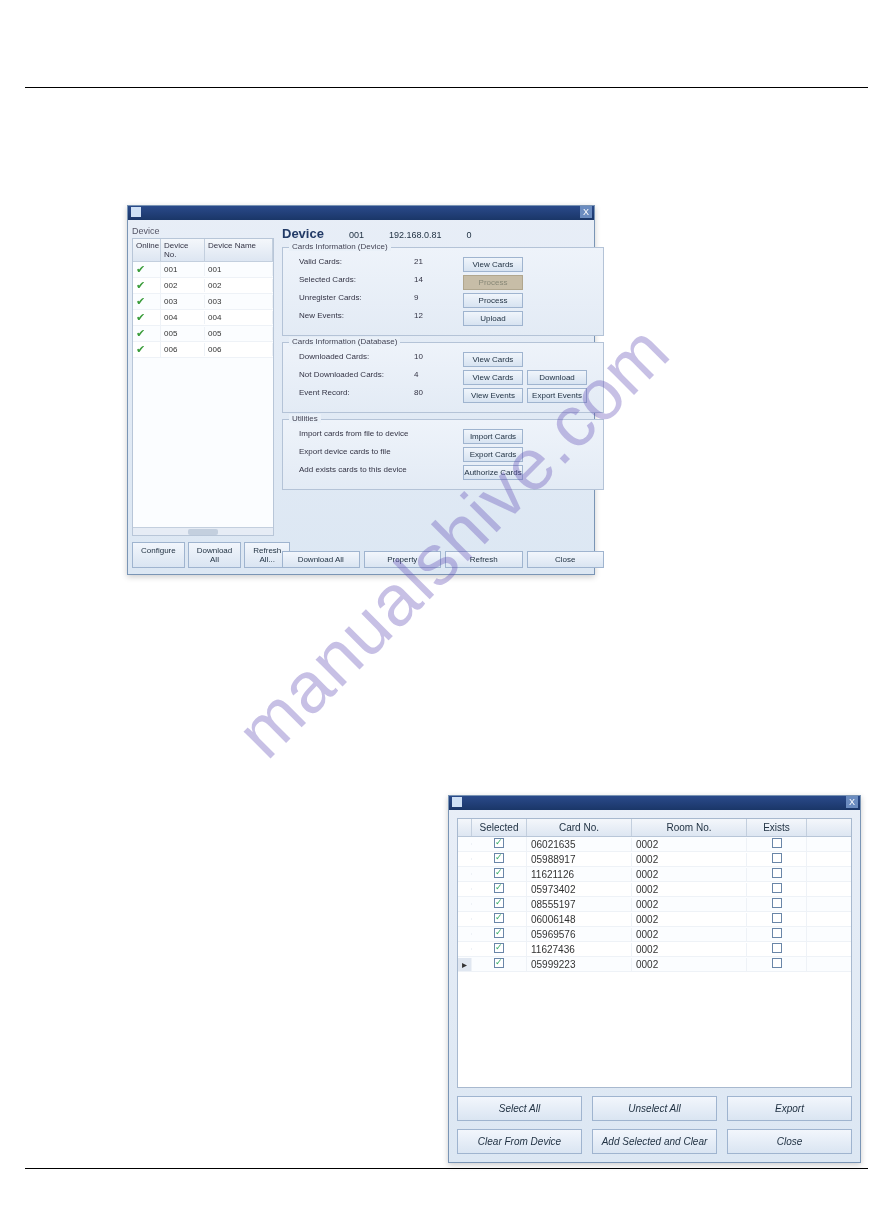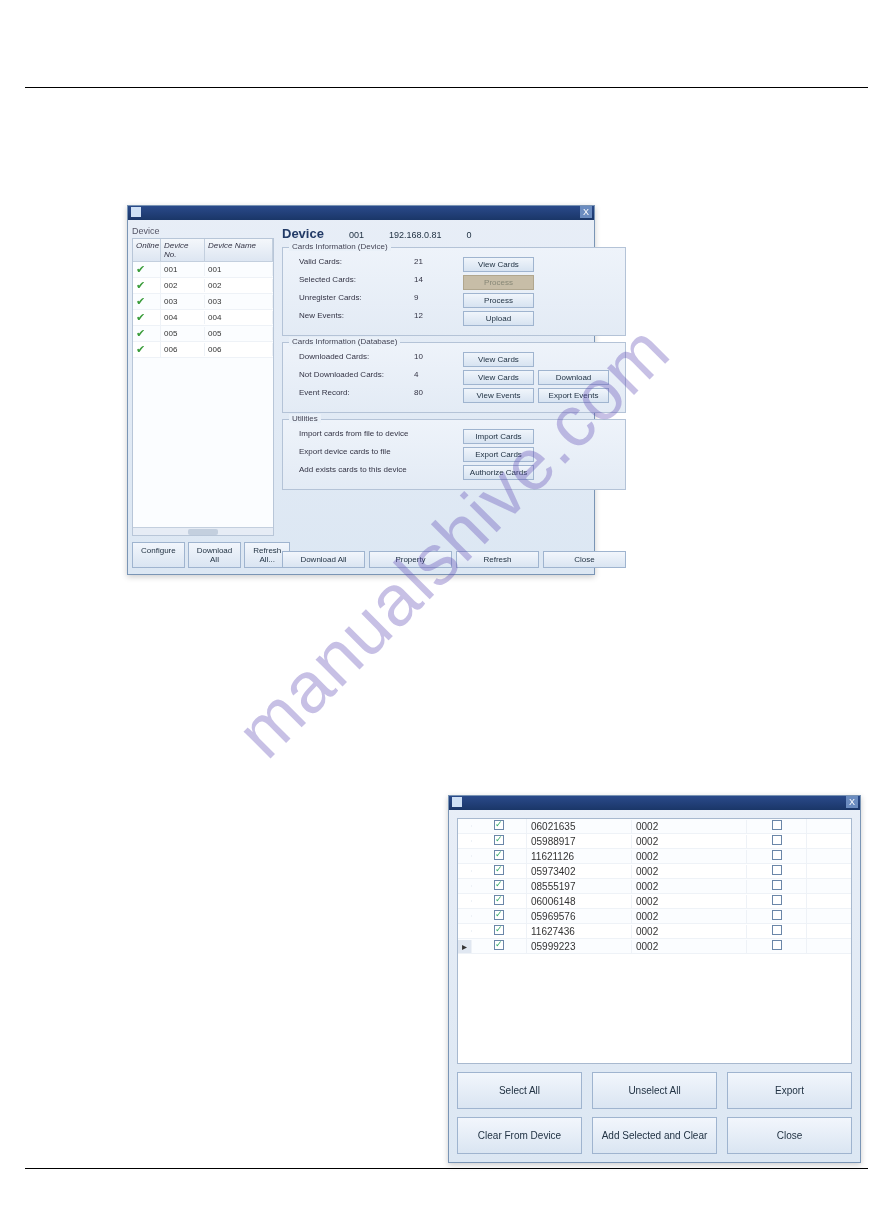--- a/index.html
+++ b/index.html
@@ -14,61 +14,61 @@
   .dialog { position: absolute; background: linear-gradient(#e8eef7,#dce7f3); border: 1px solid #7a95b5; box-shadow: 0 2px 6px rgba(0,0,0,0.2); }
   .dialog1 { left: 127px; top: 205px; width: 468px; height: 370px; }
   .titlebar { height: 14px; background: linear-gradient(#2a4a8a,#1a3668); position: relative; }
   .titlebar .close { position: absolute; right: 2px; top: 0; width: 12px; height: 12px; background: #6b8cc0; color: #fff; font-size: 9px; text-align: center; line-height: 12px; cursor: pointer; }
   .titlebar .appicon { position: absolute; left: 3px; top: 1px; width: 10px; height: 10px; background: #cfe0f5; }
 
   .dlg-body { display: flex; height: calc(100% - 14px); }
   .left-pane { width: 150px; padding: 6px 4px; display: flex; flex-direction: column; }
   .group-label { font-size: 9px; color: #556; margin-bottom: 2px; }
   .device-list { flex: 1; border: 1px solid #b8c6d8; background: #fff; overflow: hidden; display: flex; flex-direction: column; }
-  .dl-head { display: flex; background: linear-gradient(#f4f7fb,#dde6f2); border-bottom: 1px solid #c3cfde; font-size: 8px; color: #334; font-style: italic; }
+  .dl-head { display: flex; background: linear-gradient(#f4f7fb,#dde6f2); border-bottom: 1px solid #c3cfde; font-size: 8px; color: #334; }
   .dl-head div { padding: 2px 3px; border-right: 1px solid #c3cfde; }
   .dl-col1 { width: 28px; } .dl-col2 { width: 44px; } .dl-col3 { flex: 1; }
   .dl-row { display: flex; border-bottom: 1px solid #eef2f7; align-items: center; font-size: 8px; }
   .dl-row:nth-child(odd){ background: #fbfdff; }
   .dl-row div { padding: 2px 3px; border-right: 1px solid #eef2f7; }
   .check { color: #3a9c3a; font-size: 11px; line-height: 1; }
   .dl-scroll { height: 8px; background: #e6ecf5; border-top: 1px solid #c3cfde; display: flex; align-items: center; justify-content: center; }
   .dl-thumb { width: 30px; height: 6px; background: #c3cfde; border-radius: 2px; }
   .btn-row { display: flex; gap: 3px; margin-top: 6px; }
   .btn { flex:1; font-size: 8px; padding: 3px 8px; text-align: center; background: linear-gradient(#f2f6fc,#dae5f2); border: 1px solid #9fb4cf; color: #234; cursor: pointer; }
 
   .right-pane { flex: 1; padding: 6px 8px 6px 4px; display: flex; flex-direction: column; gap: 6px; }
   .dev-header { display: flex; align-items: baseline; gap: 25px; font-size: 9px; color: #234; }
   .dev-header .title { font-weight: bold; font-size: 13px; color: #223a66; }
   .fieldset { border: 1px solid #b4c3d7; background: linear-gradient(#eef3fa,#e3ebf5); padding: 6px 8px; position: relative; }
   .fieldset .legend { position: absolute; top: -6px; left: 6px; font-size: 8px; background: #e9f0f8; padding: 0 3px; color: #445; }
   .field-row { display: flex; margin: 3px 8px; font-size: 8px; }
   .field-row .flabel { width: 115px; color: #334; }
   .field-row .fval { width: 45px; color: #334; }
-  .field-row .fbtn1, .field-row .fbtn2 { width: 71px; font-size: 8px; padding: 2px 0; text-align: center; background: linear-gradient(#f0f5fb,#d7e3f1); border: 1px solid #9fb4cf; color: #234; cursor: pointer; margin-left: 4px; }
+  .field-row .fbtn1, .field-row .fbtn2 { width: 60px; font-size: 8px; padding: 2px 0; text-align: center; background: linear-gradient(#f0f5fb,#d7e3f1); border: 1px solid #9fb4cf; color: #234; cursor: pointer; margin-left: 4px; }
   .field-row .fbtn1.disabled { background: #c7bda7; border-color: #b0a68e; color: #887; }
   .bottom-btn-row { display: flex; gap: 4px; margin-top: auto; }
   .bottom-btn-row .btn { flex: 1; }
 
   
   .dialog2 { left: 448px; top: 795px; width: 413px; height: 368px; }
   .dlg2-body { padding: 8px; height: calc(100% - 14px); display: flex; flex-direction: column; }
   .grid { flex: 1; border: 1px solid #a8b9cf; background: #fff; display: flex; flex-direction: column; }
   .grid-head { display: flex; background: linear-gradient(#f4f7fb,#dde6f2); border-bottom: 1px solid #b8c6d8; font-size: 10px; color: #234; }
   .grid-head div { padding: 3px 4px; border-right: 1px solid #c3cfde; text-align: center; }
   .gc0 { width: 14px; } .gc1 { width: 55px; } .gc2 { width: 105px; } .gc3 { width: 115px; } .gc4 { width: 60px; }
   .grid-body { flex: 1; overflow: hidden; }
   .grid-row { display: flex; border-bottom: 1px solid #eef2f7; font-size: 10px; align-items: center; }
   .grid-row:nth-child(odd){ background: #fbfdff; }
   .grid-row .gcurrent { background: #e0e7f1; }
   .grid-row div { padding: 1px 4px; border-right: 1px solid #eef2f7; }
   .chk { width: 10px; height: 10px; border: 1px solid #6a86a8; display: inline-block; background: #fff; position: relative; }
   .chk.checked::after { content: '✓'; position: absolute; left: 0; top: -2px; font-size: 9px; color: #3a6; }
   .dlg2-btns { display: grid; grid-template-columns: 1fr 1fr 1fr; gap: 8px 10px; margin-top: 8px; }
-  .dlg2-btns .btn { font-size: 10px; padding: 12px 0; }
+  .dlg2-btns .btn { font-size: 10px; padding: 6px 0; font-style: italic; }
 
 </style>
 </head>
 <body>
 
 <div class="page-borders"></div>
 <div class="page-border-bottom"></div>
 
 <div class="watermark">manualshive.com</div>
 
@@ -210,20 +210,27 @@
   </div>
 </div>
 
 <div class="dialog dialog2">
   <div class="titlebar">
     <div class="appicon"></div>
     <div class="close">X</div>
   </div>
   <div class="dlg2-body">
     <div class="grid">
+      <div class="grid-head">
+        <div class="gc0"></div>
+        <div class="gc1">Selected</div>
+        <div class="gc2">Card No.</div>
+        <div class="gc3">Room No.</div>
+        <div class="gc4">Exists</div>
+      </div>
       <div class="grid-body" id="grid-rows">
           <div class="grid-row">
     <div class="gc0"></div>
     <div class="gc1" style="text-align:center"><span class="chk checked"></span></div>
     <div class="gc2">06021635</div>
     <div class="gc3">0002</div>
     <div class="gc4" style="text-align:center"><span class="chk"></span></div>
           </div>
           <div class="grid-row">
     <div class="gc0"></div>

